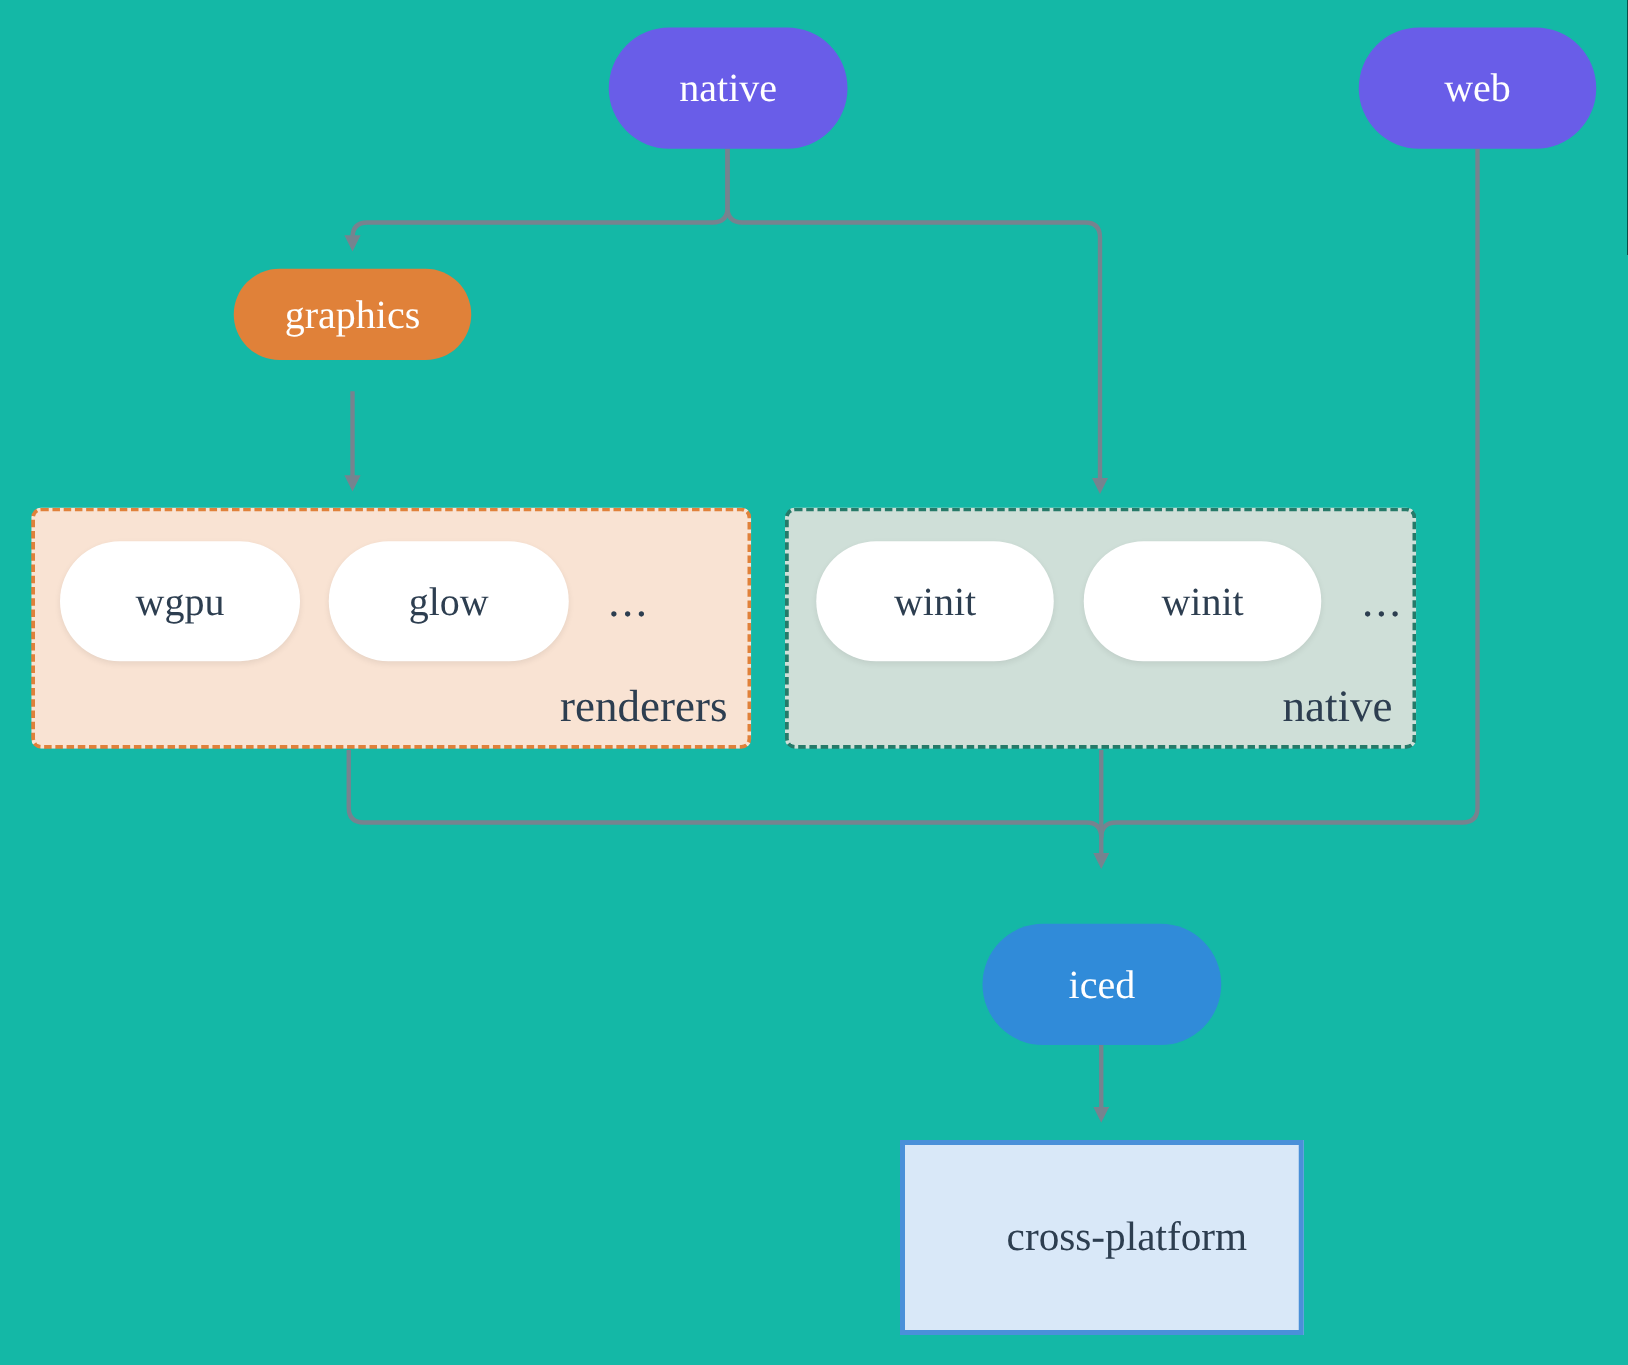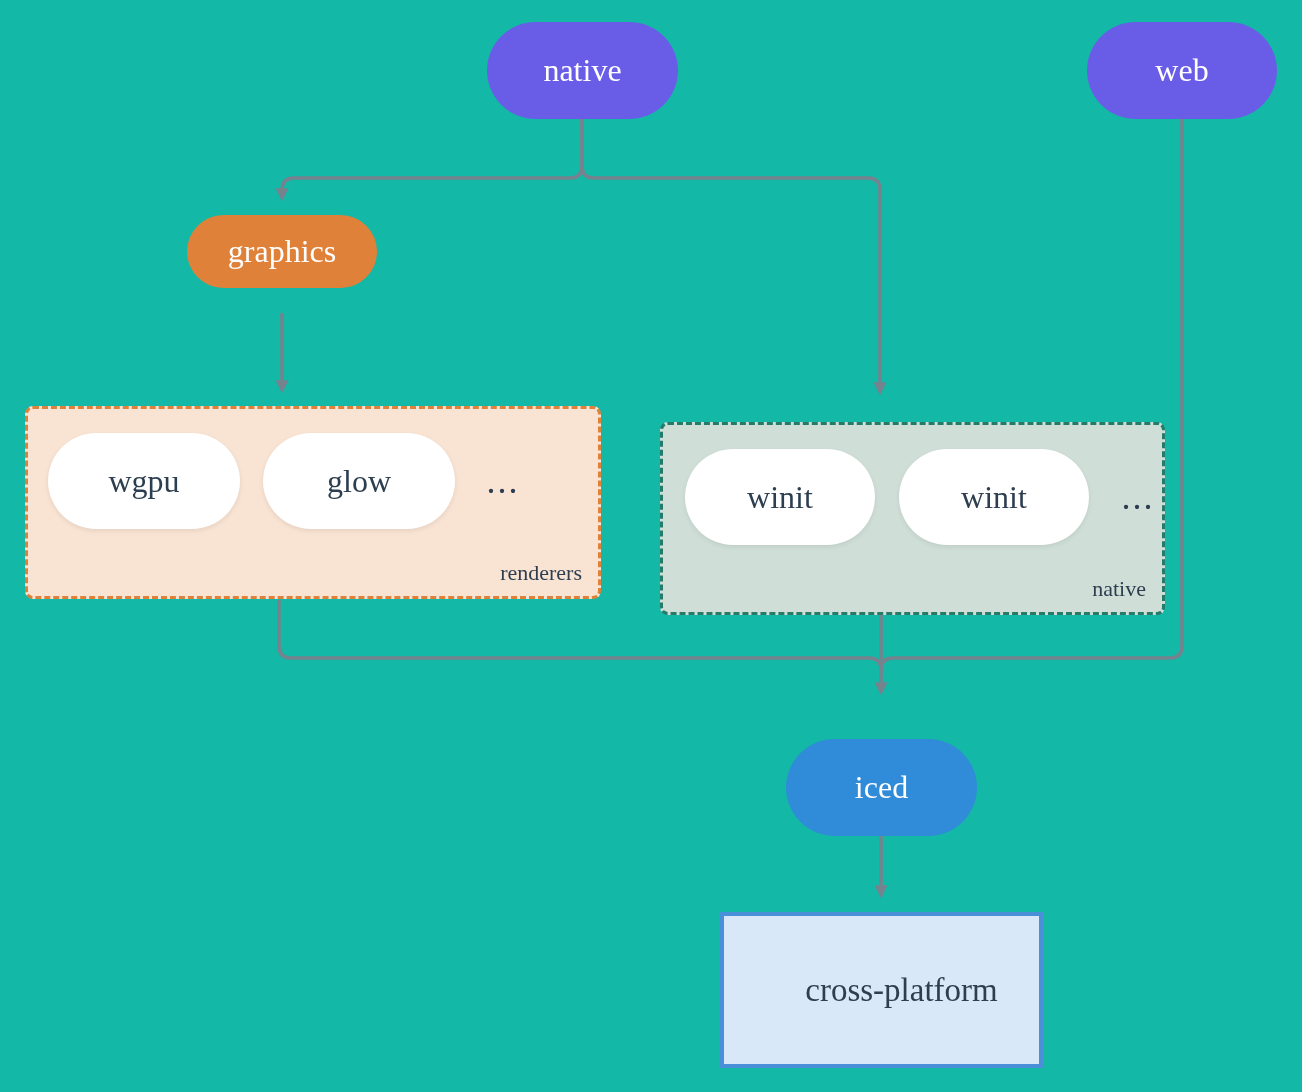--- a/index.html
+++ b/index.html
@@ -36,24 +36,23 @@
     height: 193px;
     border-radius: 8px;
     box-sizing: border-box;
   }
   .group-renderers {
     left: 25px; width: 576px;
     background: #f9e3d3;
     border: 3px dashed #e0813a;
   }
   .group-shells {
-    left: 660px; width: 505px;
+    left: 628px; width: 505px;
     background: #cfdfd8;
     border: 3px dashed #267a69;
-    margin-top: 16px;
   }
   .inner-pill {
     position: absolute;
     top: 24px;
     height: 96px;
     border-radius: 48px;
     background: #ffffff;
     display: flex;
     align-items: center;
     justify-content: center;
@@ -75,21 +74,21 @@
     align-items: center;
     justify-content: center;
     font-size: 36px;
     color: #2d3e50;
     letter-spacing: 2px;
   }
   .group-label {
     position: absolute;
     right: 16px;
     bottom: 10px;
-    font-size: 22px;
+    font-size: 36px;
     color: #2d3e50;
   }
   .app-box {
     position: absolute;
     left: 720px; top: 912px;
     width: 323px; height: 156px;
     box-sizing: border-box;
     background: #d9e8f8;
     border: 4px solid #4a90d9;
     display: flex;

